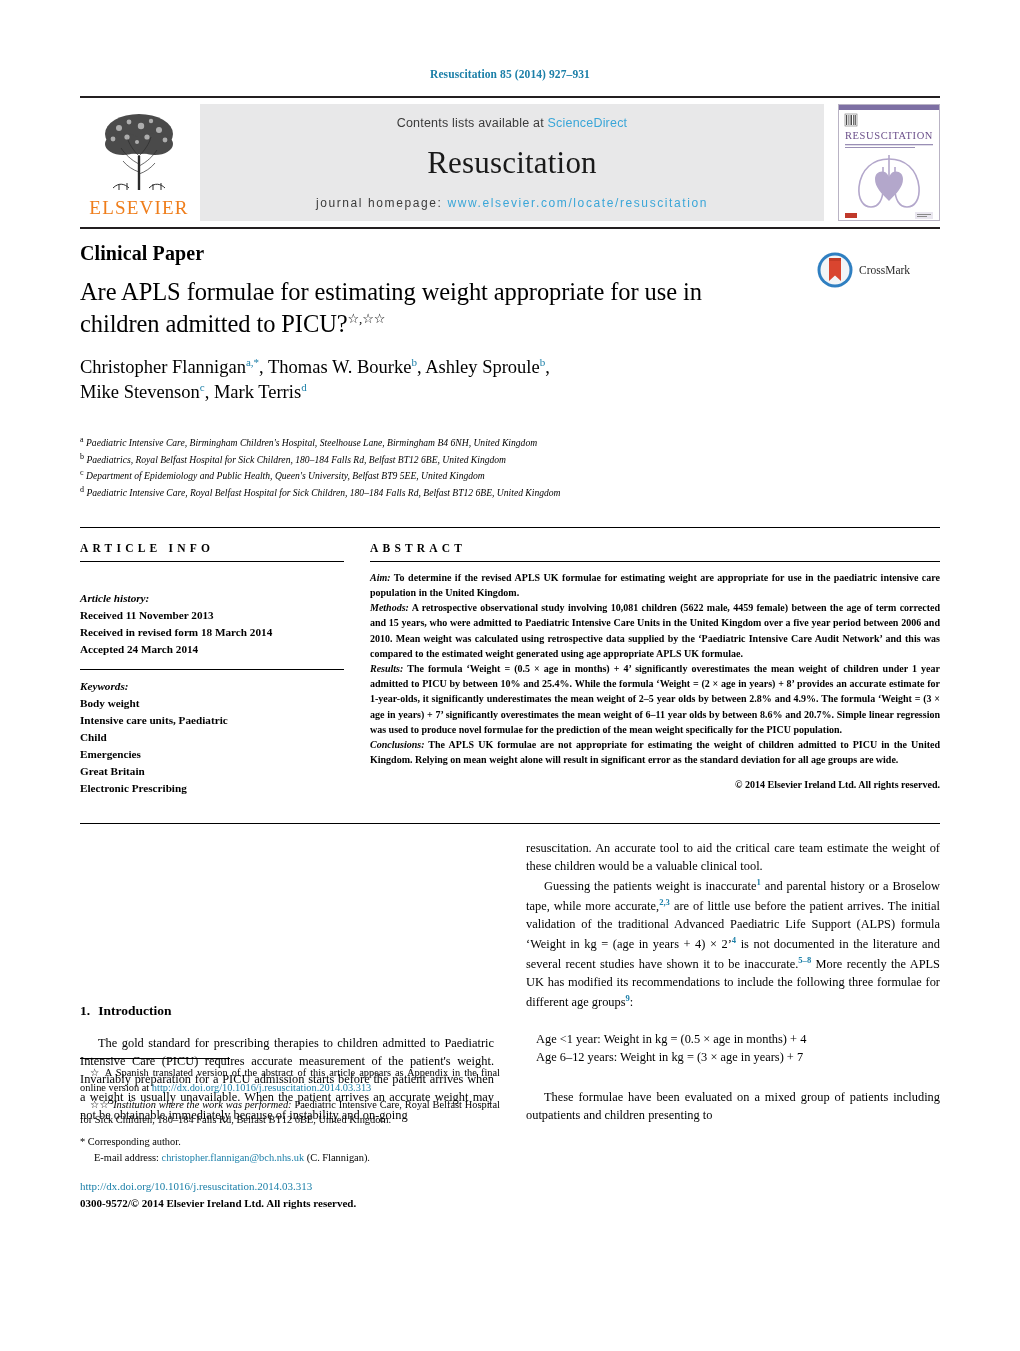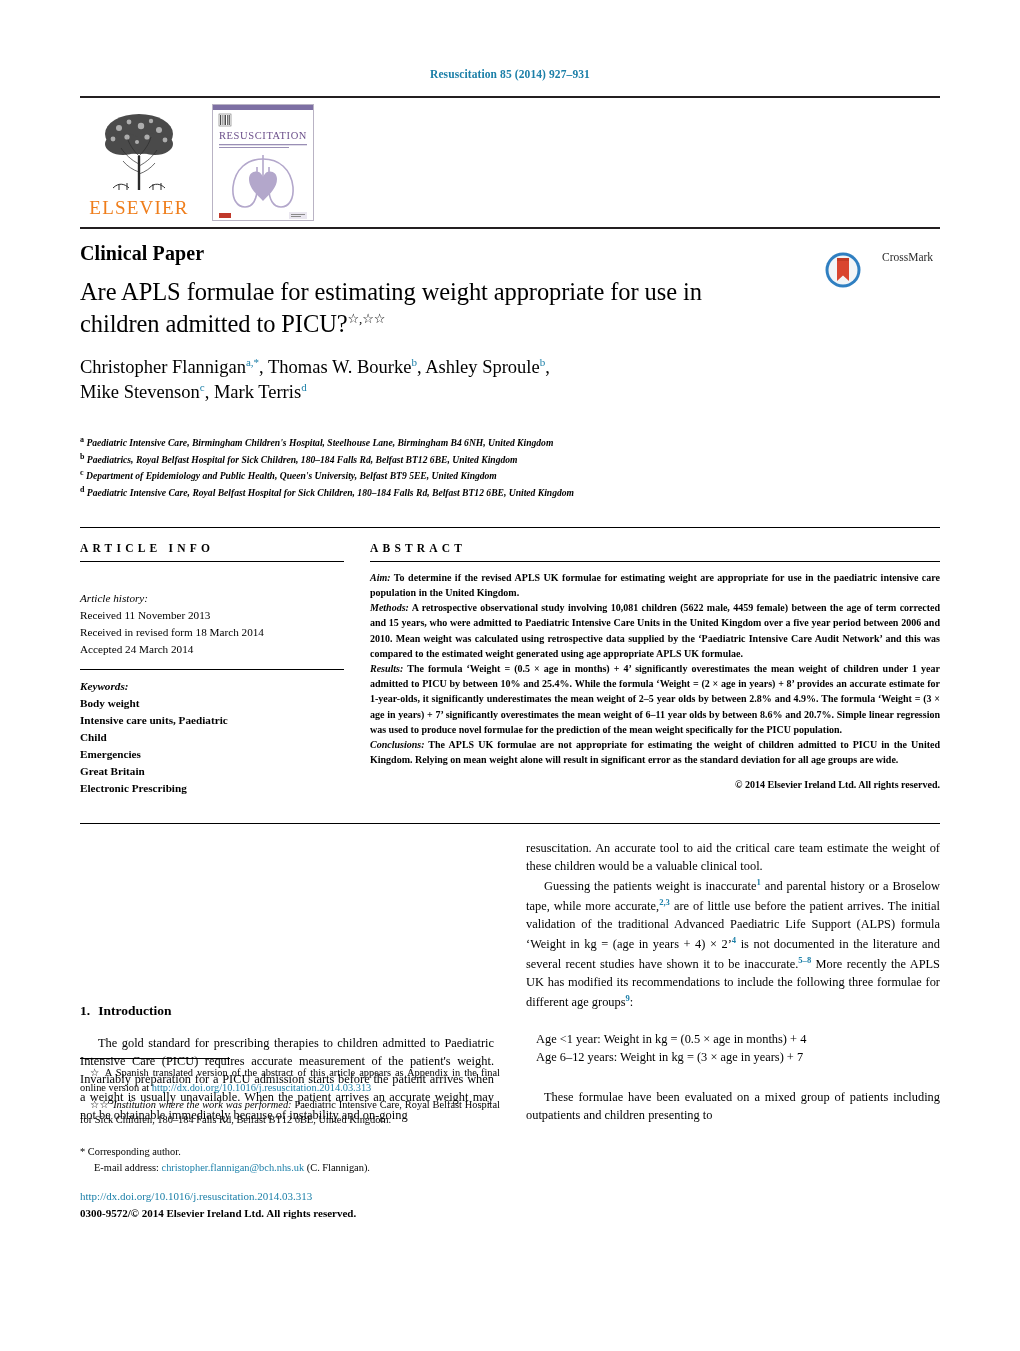--- a/index.html
+++ b/index.html
@@ -130,34 +130,35 @@
     font-size: 18.5px;
     line-height: 1.38;
     margin-bottom: 12px;
     max-width: 700px;
   }
   .authors sup { font-size: 11px; color: #1b7fa8; vertical-align: super; }
   .affiliations {
     font-size: 9.6px;
     font-style: italic;
     line-height: 1.62;
-    font-weight: bold;
+    font-weight: normal;
     margin-top: 28px;
   }
   .affiliations sup { font-style: normal; font-size: 8px; }
   .affiliations div { white-space: nowrap; }
 
   
   .crossmark {
     position: absolute;
-    right: 0;
+    right: 8px;
     top: 22px;
     width: 116px;
     display: flex;
-    gap: 20px;
+    align-items: center;
+    gap: 5px;
   }
   .crossmark-label {
     font-family: "Liberation Serif", serif;
     font-size: 11.5px;
     color: #2b2b2b;
   }
 
   
   .info-abstract {
     margin: 26px 80px 0 80px;
@@ -168,21 +169,21 @@
   }
   .col-info { flex: 0 0 264px; }
   .col-abstract { flex: 1 1 auto; }
   .sec-head {
     font-size: 11.5px;
     font-weight: bold;
     letter-spacing: 4.2px;
     margin-bottom: 7px;
   }
   .hairline { border-top: 1px solid #000; margin-bottom: 8px; }
-  .info-group { font-size: 11.2px; line-height: 1.52; font-weight: normal; margin-top: 28px; }
+  .info-group { font-size: 11.2px; line-height: 1.52; font-weight: bold; margin-top: 28px; }
   .info-group .it { font-style: italic; }
   .info-sep { border-top: 1.6px solid #000; margin: 11px 0 8px 0; }
   .kw-list div { font-size: 11.2px; line-height: 1.52; font-weight: bold; }
 
   .abstract-body {
     font-size: 10px;
     line-height: 1.52;
     text-align: justify;
     font-weight: bold;
   }
@@ -243,21 +244,21 @@
   .fn {
     font-size: 10.4px;
     line-height: 1.44;
     text-align: justify;
     margin: 0 0 2px 0;
   }
   .fn .mark { margin-right: 4px; }
   .fn .it { font-style: italic; }
   .lnk { color: #1b7fa8; }
   .fn-indent { text-indent: 10px; }
-  .corr { margin-top: 16px; font-size: 10.4px; line-height: 1.5; }
+  .corr { margin-top: 6px; font-size: 10.4px; line-height: 1.5; }
   .corr .sub { padding-left: 14px; }
   .doi-block {
     margin-top: 13px;
     font-size: 11px;
     line-height: 1.5;
   }
   .doi-block .doi { color: #1b7fa8; }
   .doi-block .issn { font-weight: bold; }
 </style>
 </head>
@@ -295,20 +296,25 @@
             <circle cx="44" cy="38" r="2"></circle>
         </g>
         <g stroke="#2b2b2b" stroke-width="1" fill="none">
           <path d="M20 84 C26 78 32 80 36 84 M56 84 C62 78 68 80 72 84"></path>
           <path d="M26 86 L26 80 M34 86 L34 79 M60 86 L60 80 M68 86 L68 79"></path>
         </g>
       </svg>
       <div class="elsevier-word">ELSEVIER</div>
     </div>
 
+    <div class="banner-center">
+      <div class="contents-line"><span>Contents lists available at </span><span class="sd">ScienceDirect</span></div>
+      <div class="journal-name">Resuscitation</div>
+      <div class="homepage-line"><span>journal homepage: </span><span class="url">www.elsevier.com/locate/resuscitation</span></div>
+    </div>
 
     <div class="cover-thumb">
       <svg class="cover-inner" viewBox="0 0 100 118" preserveAspectRatio="none">
         <rect x="0" y="0" width="100" height="118" fill="#ffffff"></rect>
         <rect x="0" y="0" width="100" height="5" fill="#7d6fa3"></rect>
         <rect x="6" y="9" width="12" height="12" fill="#ffffff" stroke="#6d6d6d" stroke-width="0.6"></rect>
         <g fill="#4a4a4a">
           <rect x="7" y="10" width="1.2" height="10"></rect>
             <rect x="9.5" y="10" width="0.8" height="10"></rect>
           <rect x="11.5" y="10" width="1.5" height="10"></rect>

